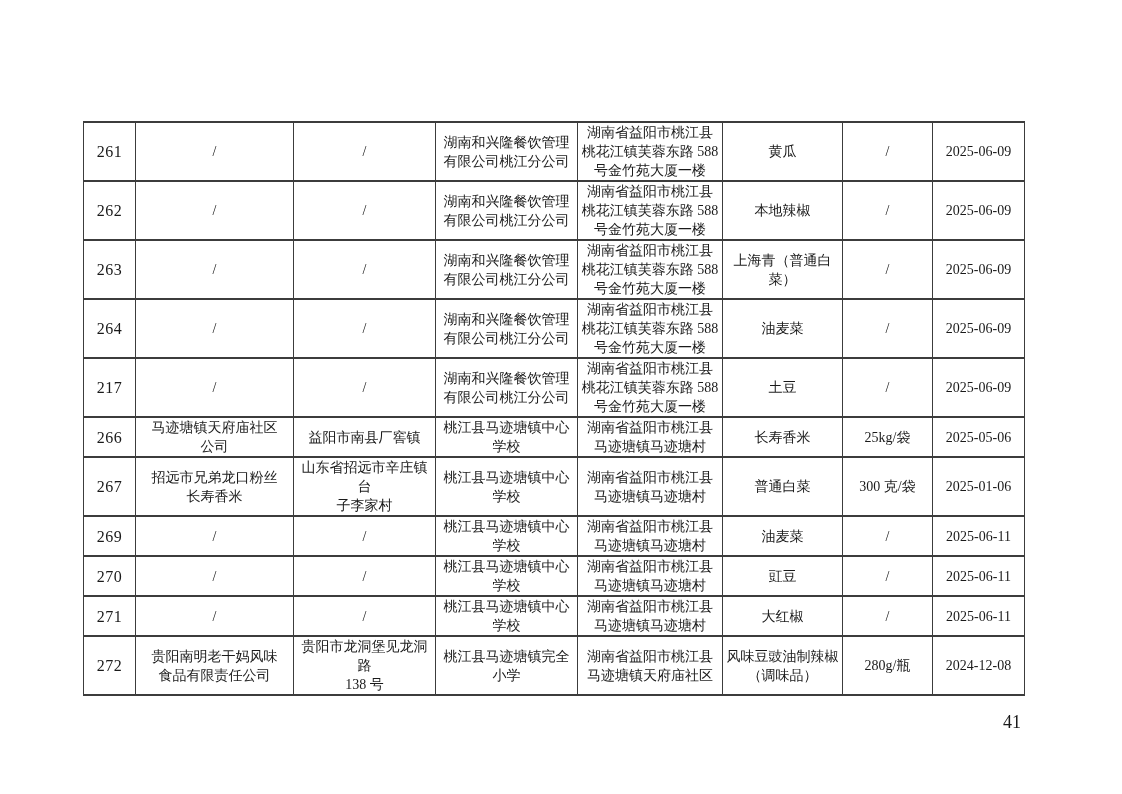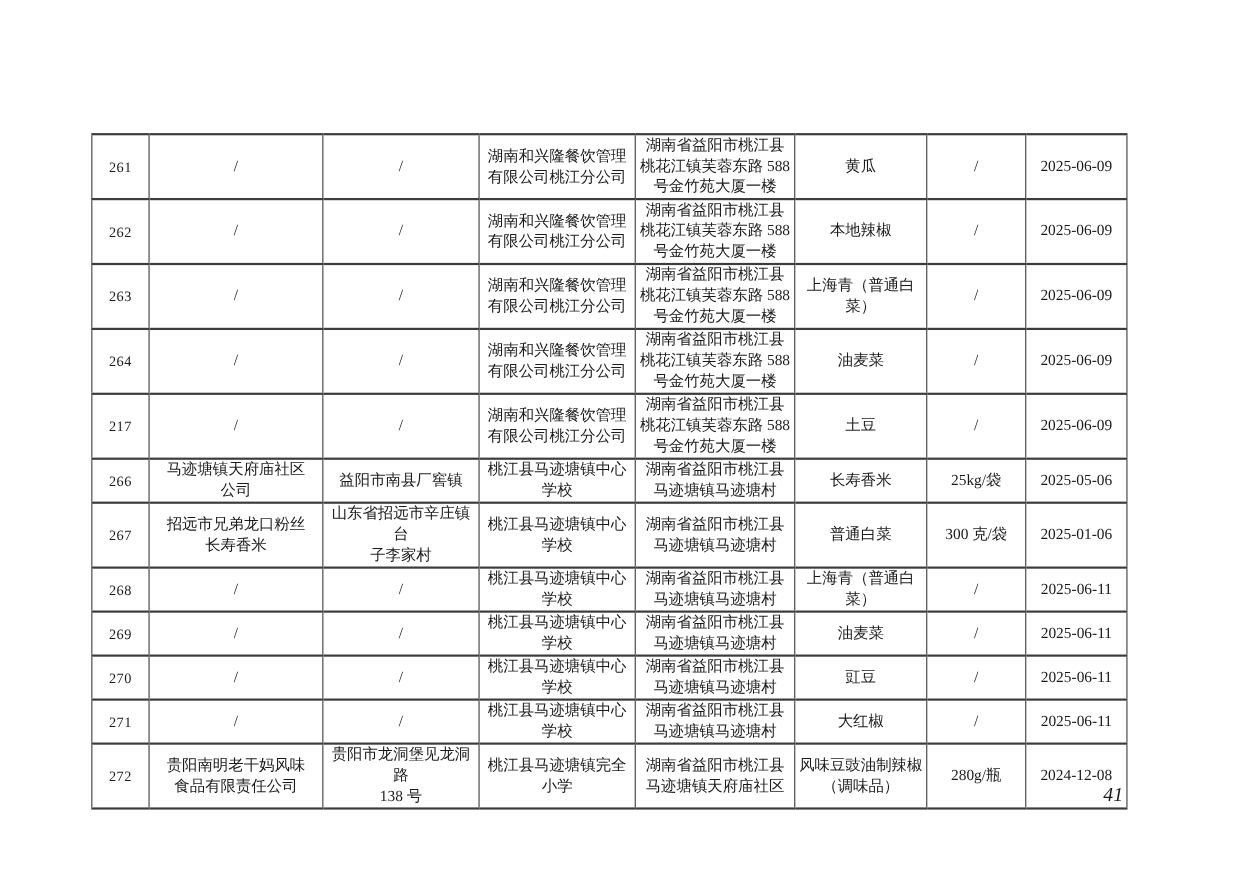--- a/index.html
+++ b/index.html
@@ -30,30 +30,29 @@
     border-bottom: 2px solid #3c3c3c;
     padding: 0 1px;
     text-align: center;
     vertical-align: middle;
     font-size: 14px;
     line-height: 19px;
     white-space: pre-line;
     overflow: hidden;
   }
   .doc-table td.num-cell {
-    font-size: 13px;
+    font-size: 16px;
     letter-spacing: 0.5px;
   }
   .page-number {
     position: absolute;
     left: 1003px;
     top: 712px;
     font-size: 18px;
     color: #1a1a1a;
-    font-style: italic;
   }
 </style>
 </head>
 <body>
 
 <table class="doc-table">
   <colgroup>
     <col style="width:52px">
     <col style="width:158px">
     <col style="width:142px">
@@ -150,32 +149,20 @@
 子李家村</td>
         <td>桃江县马迹塘镇中心
 学校</td>
         <td>湖南省益阳市桃江县
 马迹塘镇马迹塘村</td>
         <td>普通白菜</td>
         <td>300 克/袋</td>
         <td>2025-01-06</td>
       </tr>
       <tr>
-        <td class="num-cell">268</td>
-        <td>/</td>
-        <td>/</td>
-        <td>桃江县马迹塘镇中心
-学校</td>
-        <td>湖南省益阳市桃江县
-马迹塘镇马迹塘村</td>
-        <td>上海青（普通白菜）</td>
-        <td>/</td>
-        <td>2025-06-11</td>
-      </tr>
-      <tr>
         <td class="num-cell">269</td>
         <td>/</td>
         <td>/</td>
         <td>桃江县马迹塘镇中心
 学校</td>
         <td>湖南省益阳市桃江县
 马迹塘镇马迹塘村</td>
         <td>油麦菜</td>
         <td>/</td>
         <td>2025-06-11</td>

